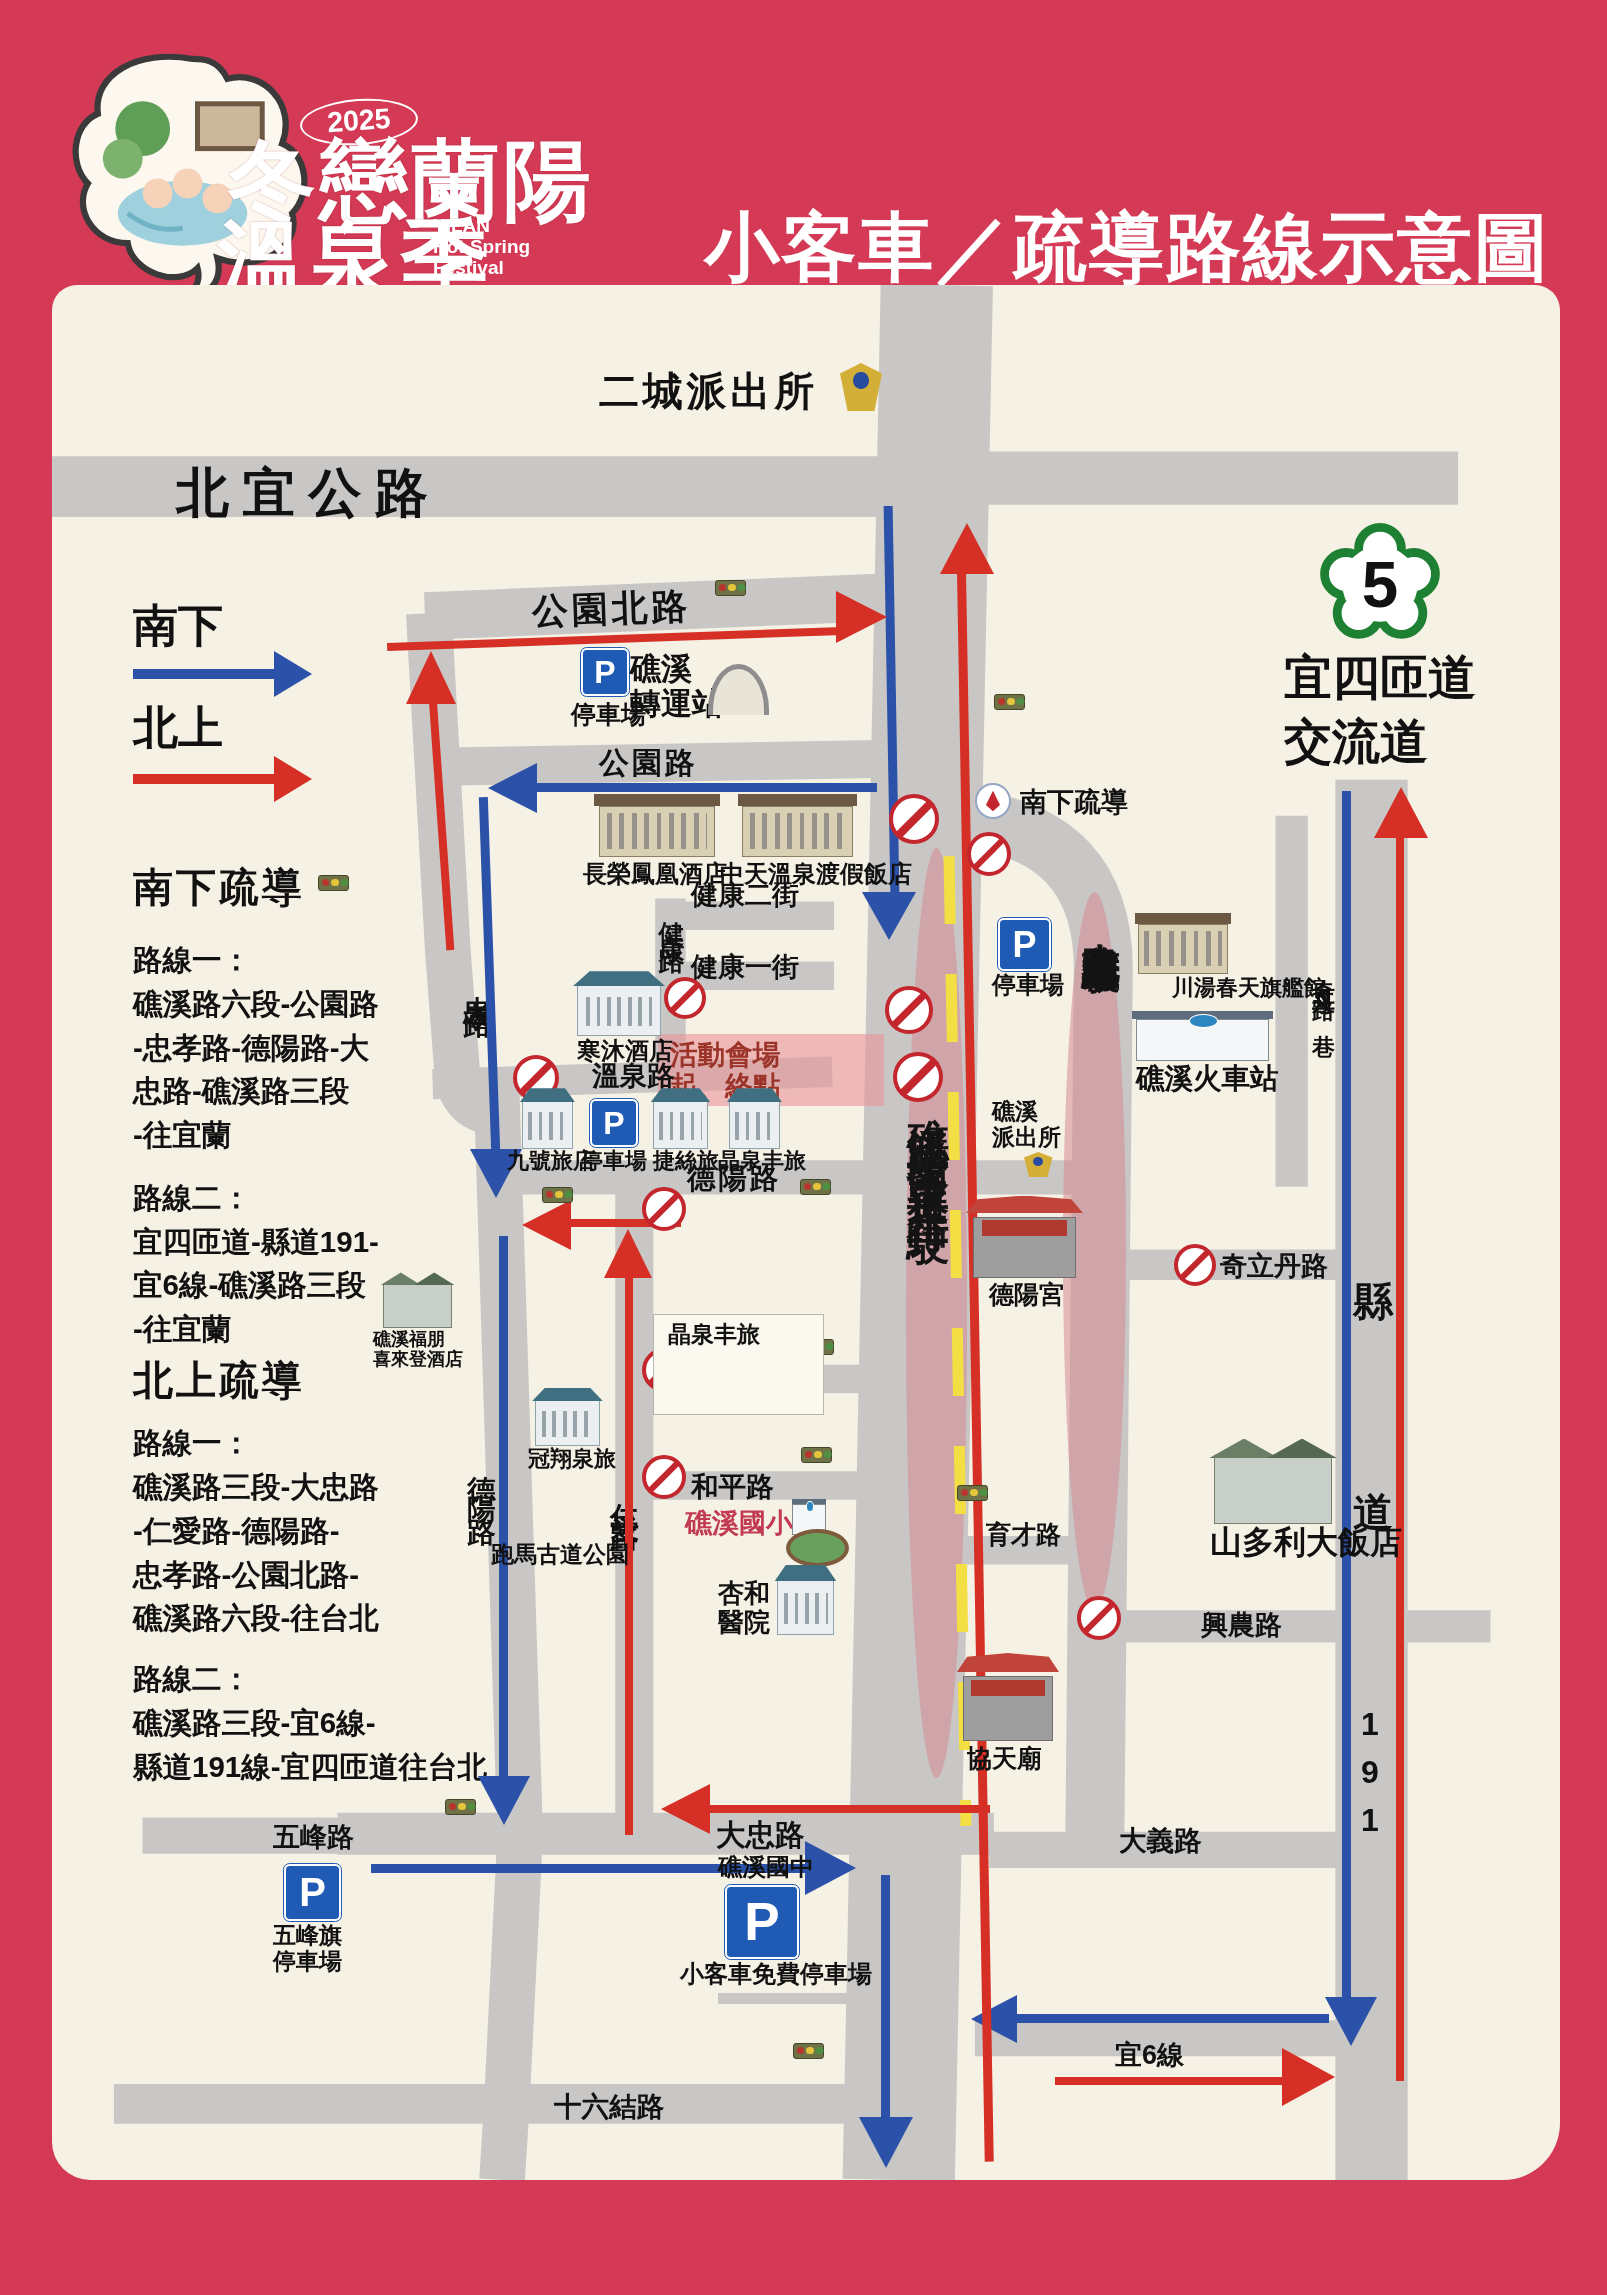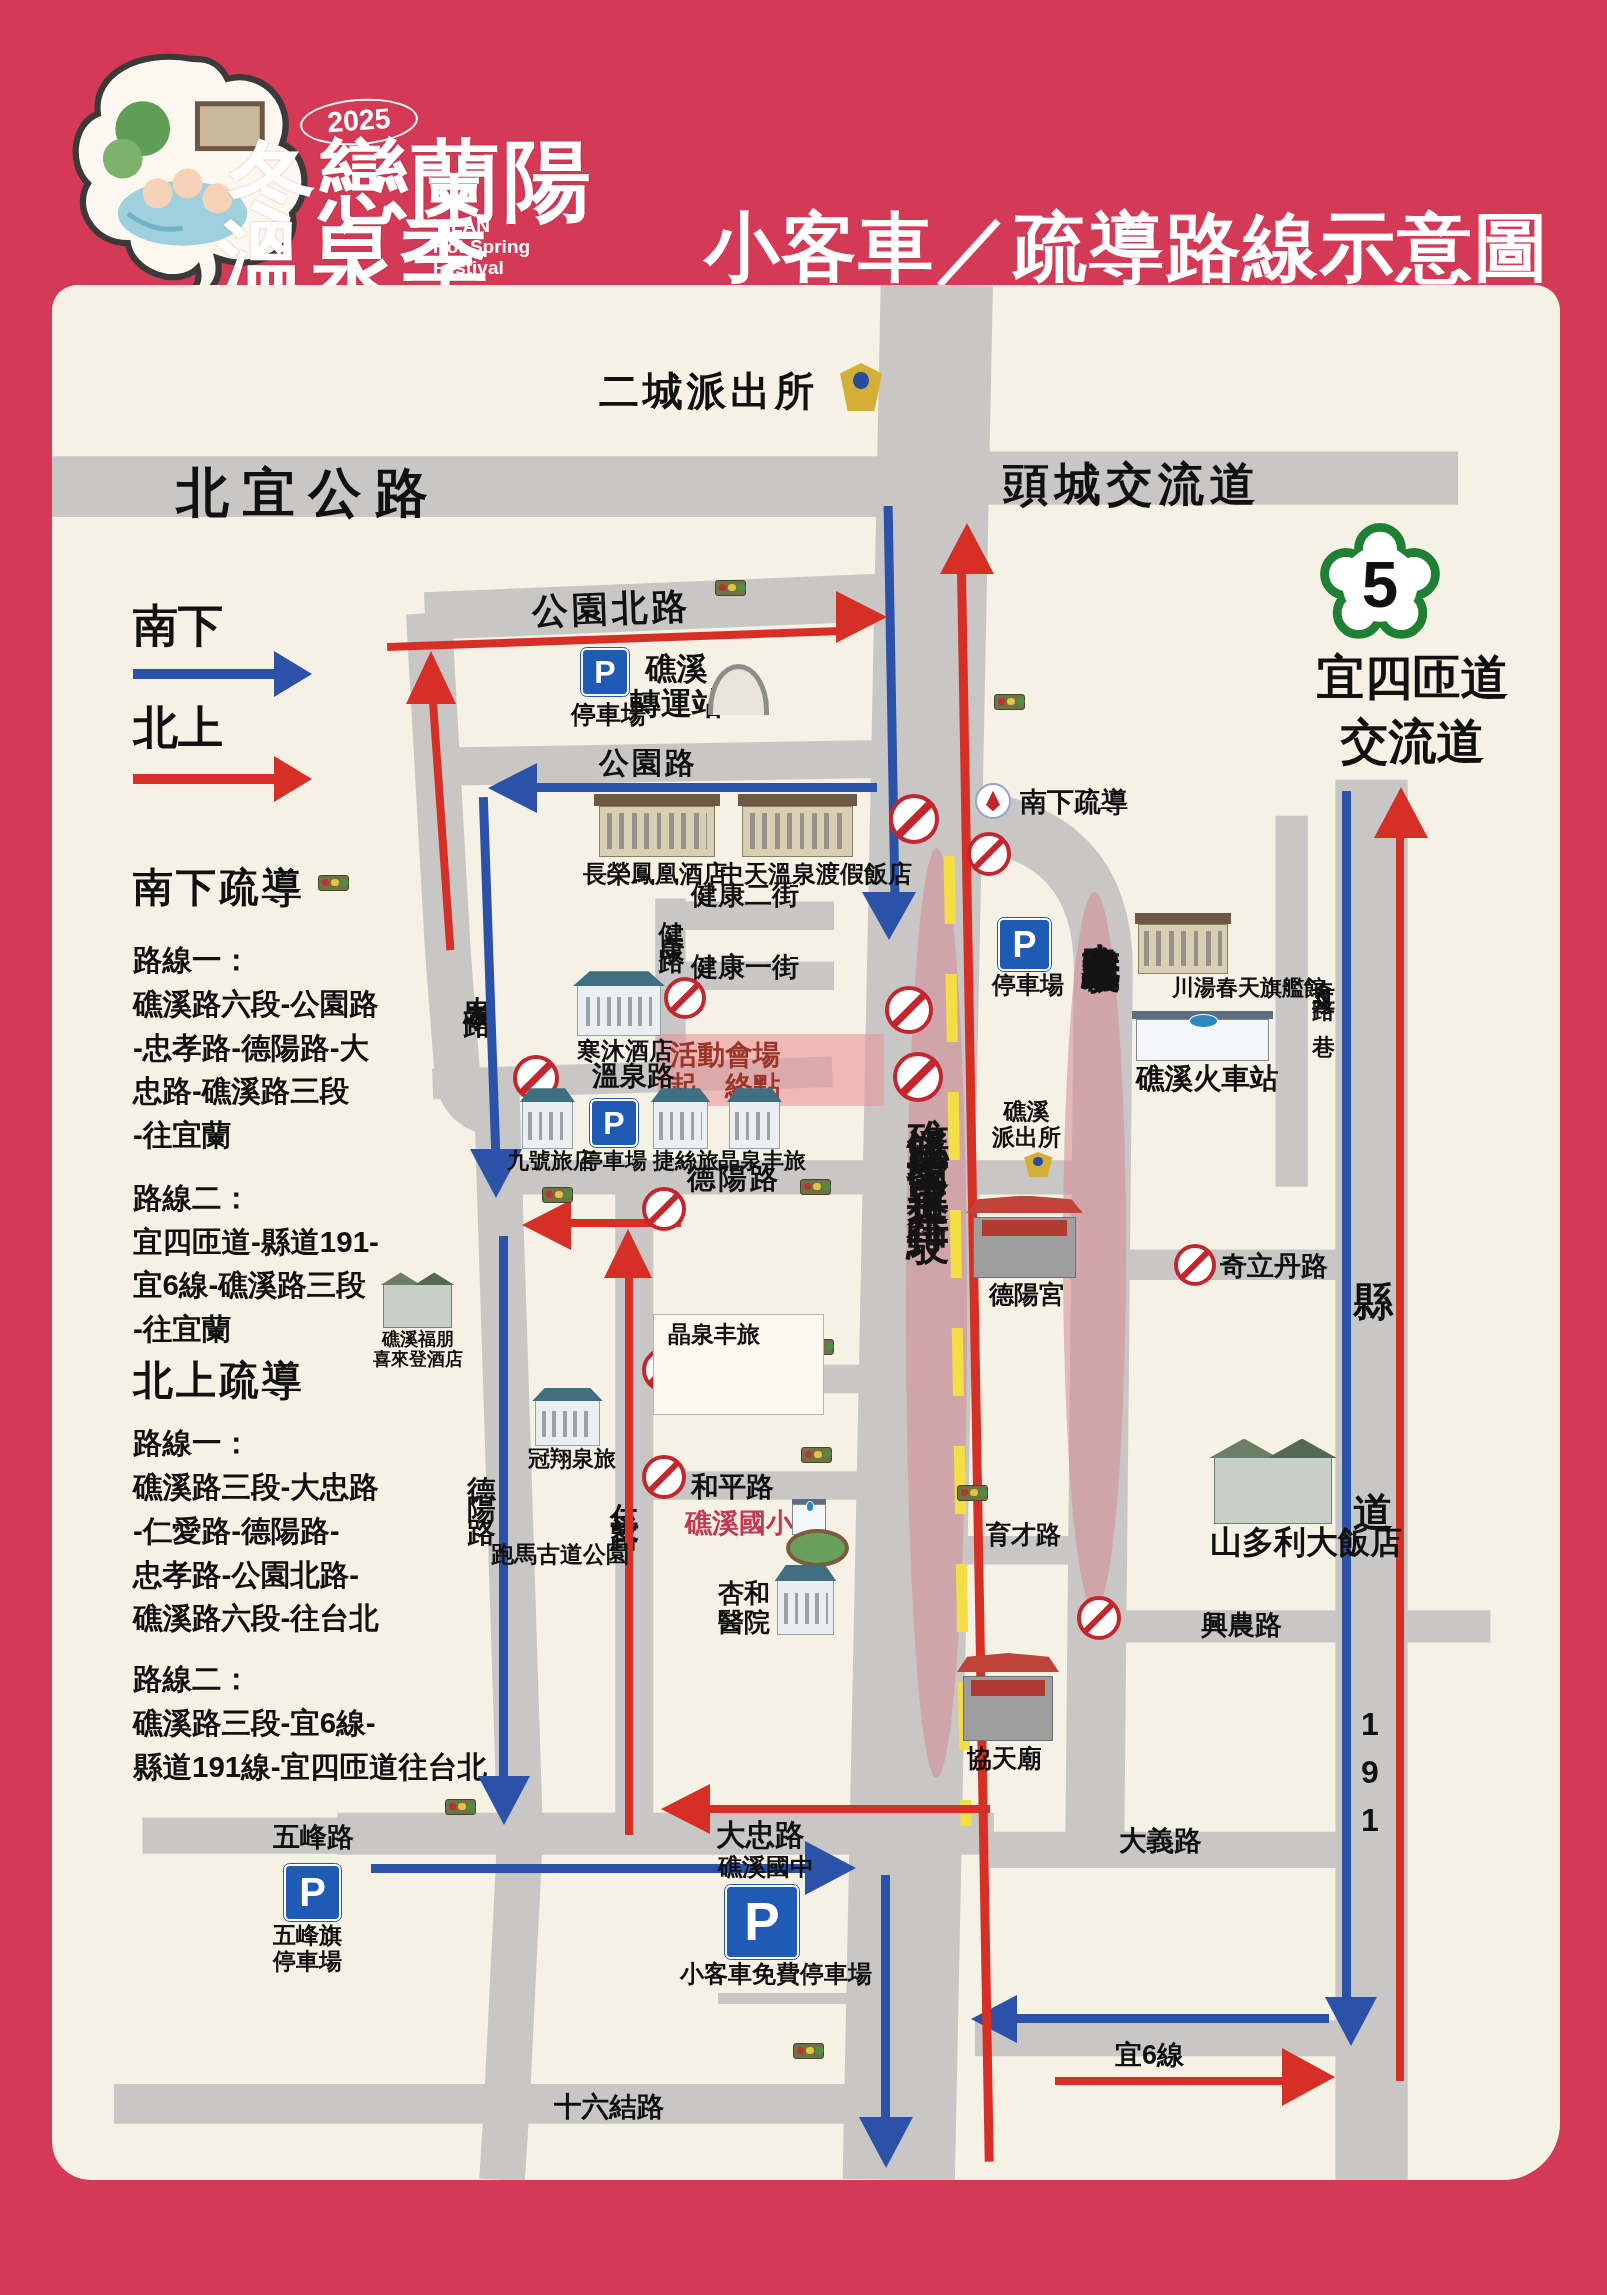--- a/index.html
+++ b/index.html
@@ -17,21 +17,21 @@
   #ten{left:433px;top:215px;color:#fff;font-size:19px;font-weight:bold;line-height:21px;white-space:pre-line;}
   #ctrlbox{left:702px;top:122px;width:845px;height:72px;border:2.9px solid #fff;
      color:#fff;font-size:43px;font-weight:bold;text-align:center;line-height:72px;}
   #maintitle{left:702px;top:198px;width:851px;color:#fff;font-size:75px;font-weight:bold;
      text-align:center;letter-spacing:1.9px;}
   
   #map{position:absolute;left:52px;top:285px;width:1508px;height:1895px;background:#f6f1e5;
        border-radius:25px 25px 57px 38px;}
   #roads{position:absolute;left:0;top:0;}
   .rlabel{position:absolute;color:#111;font-weight:700;white-space:nowrap;}
-  .place{position:absolute;color:#111;font-weight:700;white-space:pre-line;text-align:center;line-height:1.12;}
+  .place{position:absolute;color:#111;font-weight:700;white-space:pre-line;line-height:1.12;}
   .vtext{position:absolute;writing-mode:vertical-rl;text-orientation:upright;color:#111;font-weight:700;}
   .warn{position:absolute;writing-mode:vertical-rl;text-orientation:upright;color:#141414;font-weight:700;}
   .pink{position:absolute;background:rgba(213,136,146,.55);border-radius:50%;}
   .ydash{position:absolute;width:11.4px;background:repeating-linear-gradient(#f3df43 0 68px,transparent 68px 118px);}
   
   .aline{position:absolute;}
   .blue{background:#2b52a8;} .red{background:#d63026;}
   .tri{position:absolute;width:0;height:0;}
   
   .noentry{position:absolute;background:#fff;border:4.8px solid #c4262e;border-radius:50%;}
@@ -165,21 +165,20 @@
   <div class="place" style="left:81px;top:1141px;font-size:29.5px;">路線一：</div>
   <div class="place" style="left:81px;top:1185px;font-size:29.5px;">礁溪路三段-大忠路</div>
   <div class="place" style="left:81px;top:1229px;font-size:29.5px;">-仁愛路-德陽路-</div>
   <div class="place" style="left:81px;top:1273px;font-size:29.5px;">忠孝路-公園北路-</div>
   <div class="place" style="left:81px;top:1316px;font-size:29.5px;">礁溪路六段-往台北</div>
   <div class="place" style="left:81px;top:1377px;font-size:29.5px;">路線二：</div>
   <div class="place" style="left:81px;top:1421px;font-size:29.5px;">礁溪路三段-宜6線-</div>
   <div class="place" style="left:81px;top:1465px;font-size:29.5px;">縣道191線-宜四匝道往台北</div>
 
   <div class="rlabel" style="left:124px;top:173px;font-size:53px;letter-spacing:13.3px;">北宜公路</div>
-  <div class="rlabel" style="left:951px;top:169px;font-size:46px;letter-spacing:5.7px;">頭城交流道</div>
   <div class="rlabel" style="left:480px;top:300px;font-size:36px;letter-spacing:3.8px;transform:rotate(-2deg);">公園北路</div>
   <div class="rlabel" style="left:547px;top:458px;font-size:30px;letter-spacing:2.9px;">公園路</div>
   <div class="vtext" style="left:407px;top:687px;font-size:28.5px;letter-spacing:7.6px;">忠孝路</div>
   <div class="rlabel" style="left:639px;top:592px;font-size:27px;">健康二街</div>
   <div class="vtext" style="left:603px;top:616px;font-size:26px;letter-spacing:13.3px;">健康路</div>
   <div class="rlabel" style="left:639px;top:664px;font-size:27px;">健康一街</div>
   <div class="rlabel" style="left:540px;top:772px;font-size:27.6px;">溫泉路</div>
   <div class="rlabel" style="left:635px;top:875px;font-size:28.5px;letter-spacing:2.9px;">德陽路</div>
   <div class="vtext" style="left:411px;top:1168px;font-size:28.5px;letter-spacing:21px;">德陽路</div>
   <div class="vtext" style="left:554px;top:1196px;font-size:28.5px;letter-spacing:9.5px;">仁愛路</div>

